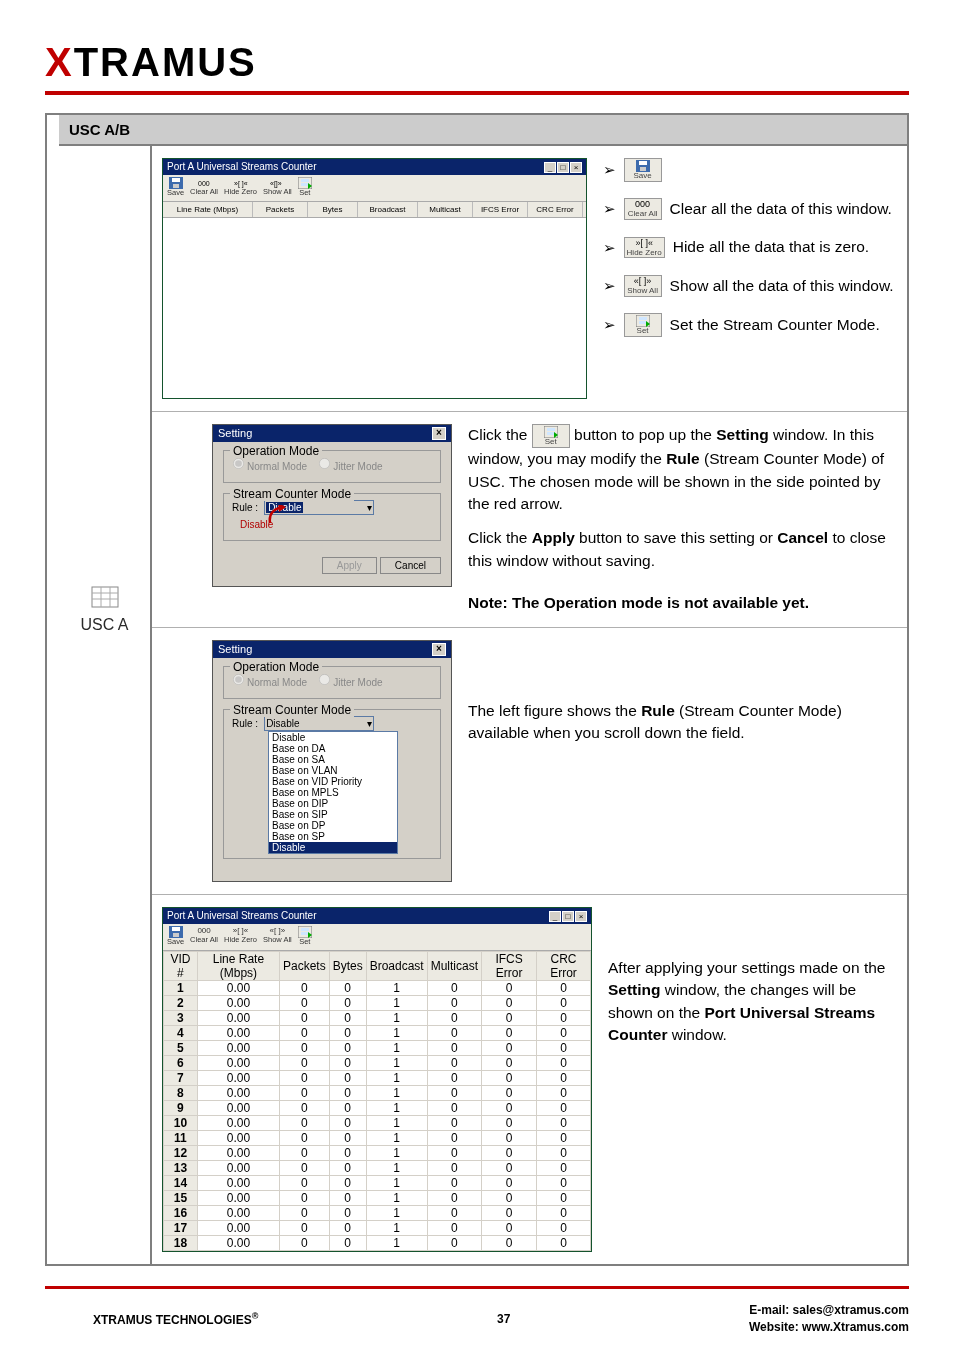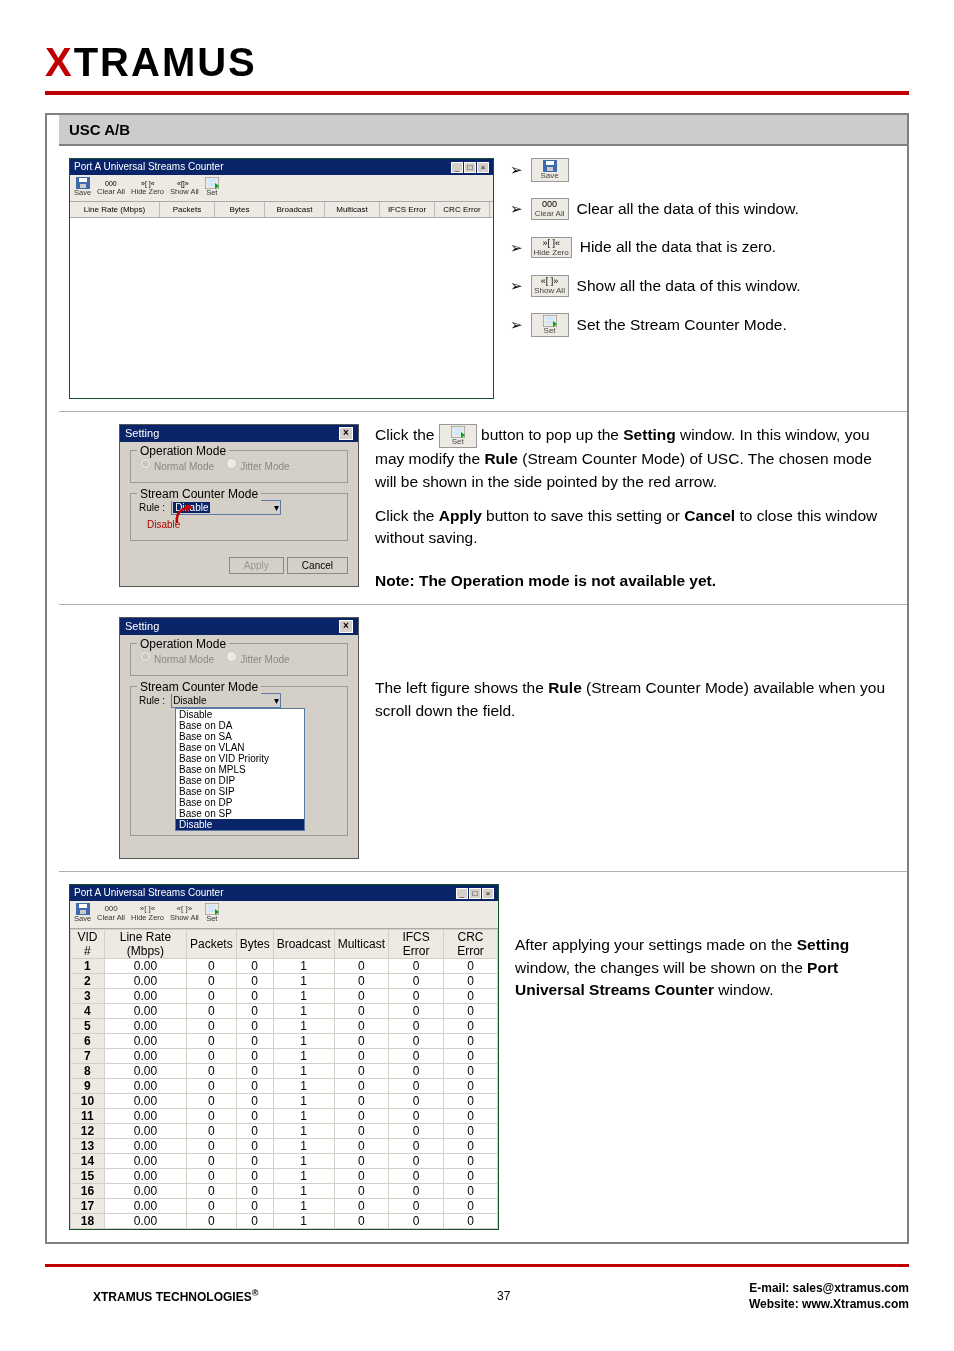--- a/index.html
+++ b/index.html
@@ -177,36 +177,48 @@
   .footer {
     display: flex;
     justify-content: space-between;
     align-items: center;
     font-size: 12px;
     padding-top: 13px;
     margin-left: 48px;
   }
   .footer .left { font-weight: bold; }
   .footer .left sup { font-size: 9px; }
-  .footer .center { flex: 1; text-align: center; font-weight: normal; }
+  .footer .center { flex: 1; text-align: center; font-weight: bold; }
   .footer .right { text-align: right; font-weight: bold; line-height: 1.4; }
 </style>
 </head>
 <body>
 
 <div class="page">
   <div class="logo">
     <span class="x">X</span><span>TRAMUS</span>
   </div>
   <div class="hr-red"></div>
 
 
   <div class="outer-box">
     <div class="header-cell">USC A/B</div>
     <div class="main-row">
+      <div class="left-col">
+        <div class="left-label">
+          <svg width="40" height="26">
+            <rect x="7" y="1" width="26" height="20" fill="#fff" stroke="#888"></rect>
+            <line x1="7" y1="7" x2="33" y2="7" stroke="#aaa"></line>
+            <line x1="7" y1="13" x2="33" y2="13" stroke="#aaa"></line>
+            <line x1="16" y1="1" x2="16" y2="21" stroke="#aaa"></line>
+            <line x1="25" y1="1" x2="25" y2="21" stroke="#aaa"></line>
+          </svg>
+          <div>USC A</div>
+        </div>
+      </div>
       <div class="right-col">
 
         <div class="block">
           <div class="figure">
             <div class="win" style="width:425px;">
               <div class="win-title">
                 <span>Port A Universal Streams Counter</span>
                 <span class="btns"><span>_</span><span>□</span><span>×</span></span>
               </div>
               <div class="toolbar">

